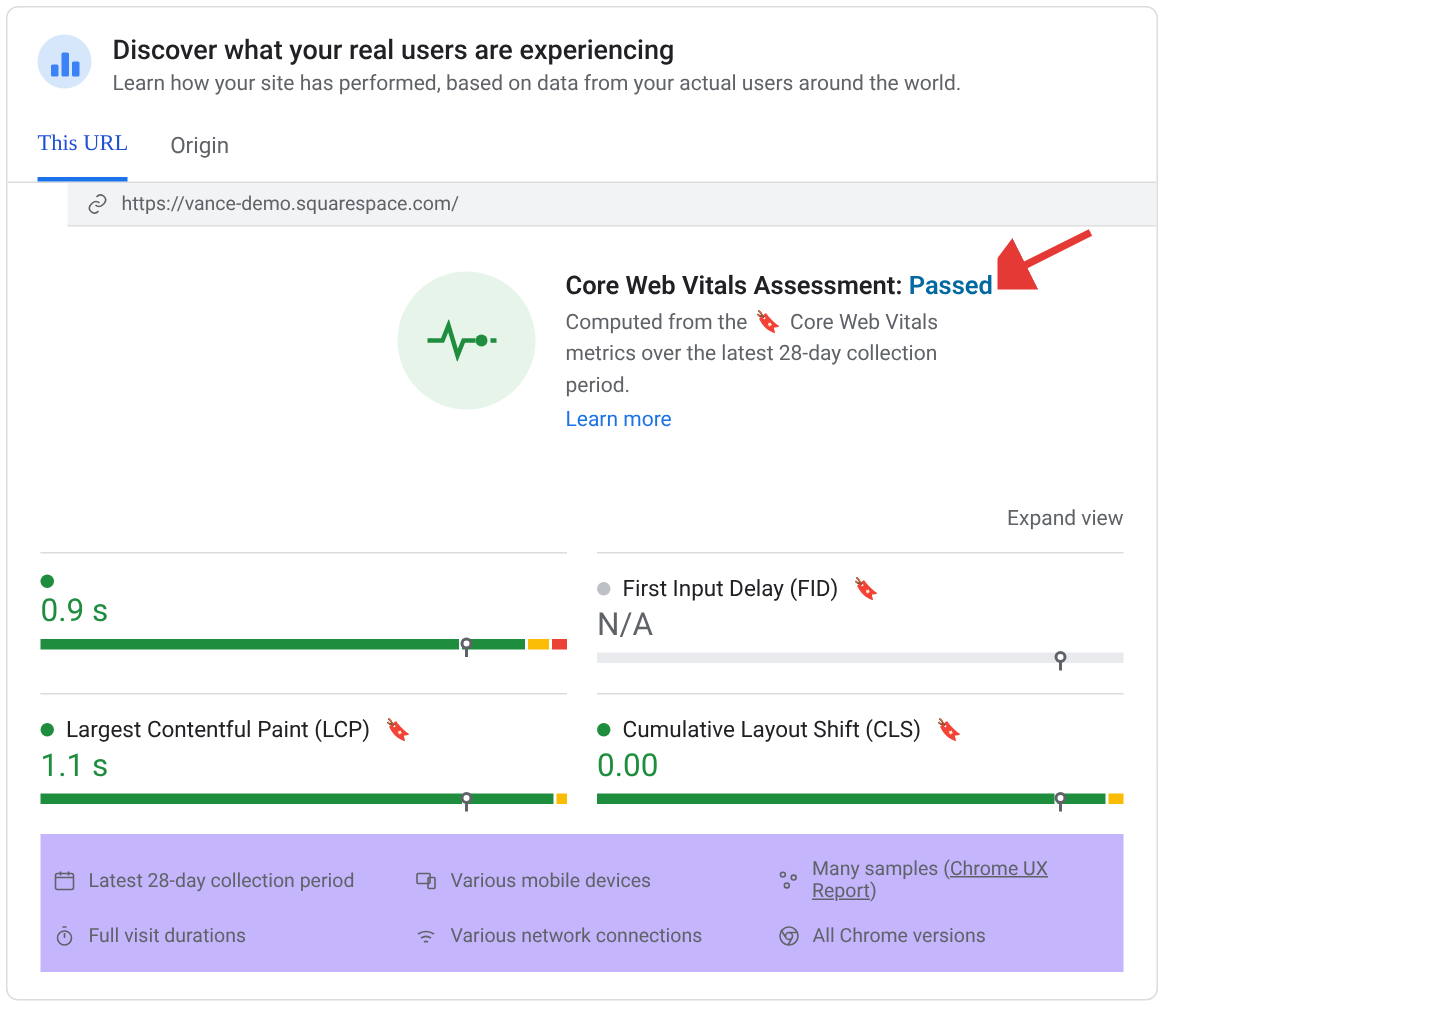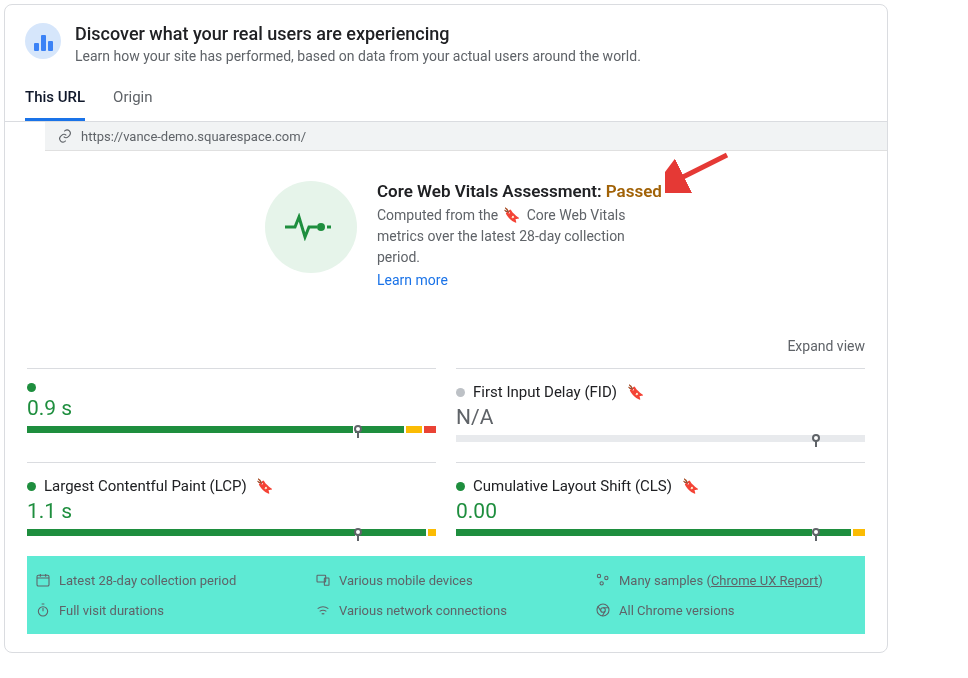--- a/index.html
+++ b/index.html
@@ -1,48 +1,48 @@
 <!DOCTYPE html>
 <html><head>
 <meta charset="utf-8">
 <style>
 * { box-sizing: border-box; margin: 0; padding: 0; }
 body { font-family: Roboto, Arial, sans-serif; background: #fff; color: #202124; font-size: 14px; }
-.card { width: 884px; margin: 4px; border: 1px solid #dadce0; border-radius: 8px; padding: 0; overflow: hidden; }
+.card { width: 768px; margin: 4px; border: 1px solid #dadce0; border-radius: 8px; padding: 0; overflow: hidden; }
 .header { display: flex; align-items: flex-start; padding: 18px 20px 14px 20px; gap: 14px; }
 .header-icon { width: 36px; height: 36px; border-radius: 50%; background: #d6e6fb; flex-shrink:0; display:flex; align-items:flex-end; justify-content:center; padding-bottom:8px;}
 .bar { display:inline-block; width:5px; margin:0 1px; background:#3b82f6; border-radius:1px; }
 .header-text h2 { font-size: 18px; font-weight: 500; color:#202124; margin-bottom:4px;}
 .header-text p { font-size: 14px; color: #5f6368; }
 .tabs { display:flex; gap: 28px; padding: 0 20px; border-bottom: 1px solid #dadce0; }
 .tab { padding: 10px 0 12px 0; font-size: 15px; color:#5f6368; cursor:pointer; border-bottom: 3px solid transparent; }
-.tab.active { color: #0f172a; border-bottom-color: #1a73e8; font-weight: 500; }
+.tab.active { color: #1d4ed8; border-bottom-color: #1a73e8; font-weight: 500; font-family: Liberation Serif, serif; }
 .urlbar { background:#f1f3f4; padding: 6px 12px; font-size: 13px; color:#5f6368; display:flex; align-items:center; gap:8px; border-bottom:1px solid #e0e0e0;margin-left:40px;}
 .assessment { display:flex; padding: 30px 20px 10px 260px; gap: 20px; position:relative; }
 .pulse { width: 92px; height:92px; border-radius:50%; background:#e6f4ea; display:flex; align-items:center; justify-content:center; flex-shrink:0; }
 .assessment-text h3 { font-size: 17px; font-weight: 600; margin-bottom: 4px;}
-.passed { color:#a16207; }
+.passed { color:#0369a1; }
 .assessment-text p { font-size: 14px; color:#5f6368; line-height:1.5; max-width: 280px;}
 .bookmark { color:#1a73e8; font-size:14px; margin: 0 2px;}
 .learn { color:#1a73e8; font-size:14px; cursor:pointer; display:inline-block; margin-top:4px;}
 .expand-row { text-align:right; padding: 40px 22px 10px 22px; font-size:14px; color:#5f6368; cursor:pointer;}
 .metrics { display:grid; grid-template-columns: 1fr 1fr; gap: 20px 20px; padding: 4px 22px 20px 22px; }
 .metric { border-top: 1px solid #dadce0; padding-top:14px; position:relative; }
 .metric-title { font-size: 15px; color:#202124; display:flex; align-items:center; gap:8px;}
 .dot { width:9px; height:9px; border-radius:50%; display:inline-block;}
 .dot.green{background:#1e8e3e;} .dot.grey{background:#bdc1c6;}
 .value { color:#1e8e3e; font-size: 21px; margin-top:4px; padding-right: 60px;}
 .value.grey{color:#5f6368;}
 .bar-track { height:7px; display:flex; margin-top:6px; gap:2px; position:relative;}
 .seg { height:100%; }
 .seg.g{background:#1e8e3e;} .seg.o{background:#fbbc04;} .seg.r{background:#ea4335;} .seg.e{background:#e8eaed;}
 .marker { position:absolute; top:-4px; width:14px; height:14px; display:flex; align-items:center; justify-content:center;}
 .marker-circle { width:8px; height:8px; border:2px solid #5f6368; border-radius:50%; background:#fff;}
 .marker-line { position:absolute; width:2px; height:6px; background:#5f6368; top:10px; left:6px;}
-.footer { background:#5eead4; margin: 0 22px 18px 22px; padding:14px 4px; display:grid; grid-template-columns: 1fr 1fr 1fr; gap:10px 10px; font-size:13px; color:#5f6368;}
+.footer { background:#c4b5fd; margin: 0 22px 18px 22px; padding:14px 4px; display:grid; grid-template-columns: 1fr 1fr 1fr; gap:10px 10px; font-size:13px; color:#5f6368;}
 .footer-item { display:flex; align-items:center; gap:8px; padding:2px 4px;}
 .footer a { color:#5f6368; text-decoration:underline; cursor:pointer;}
 .arrow { position:absolute; left: 660px; top: 0px; }
 svg.icon-sm { width:16px; height:16px; stroke:#5f6368; fill:none; stroke-width:1.6;}
 </style>
 </head>
 <body>
 
 <div class="card">
 

